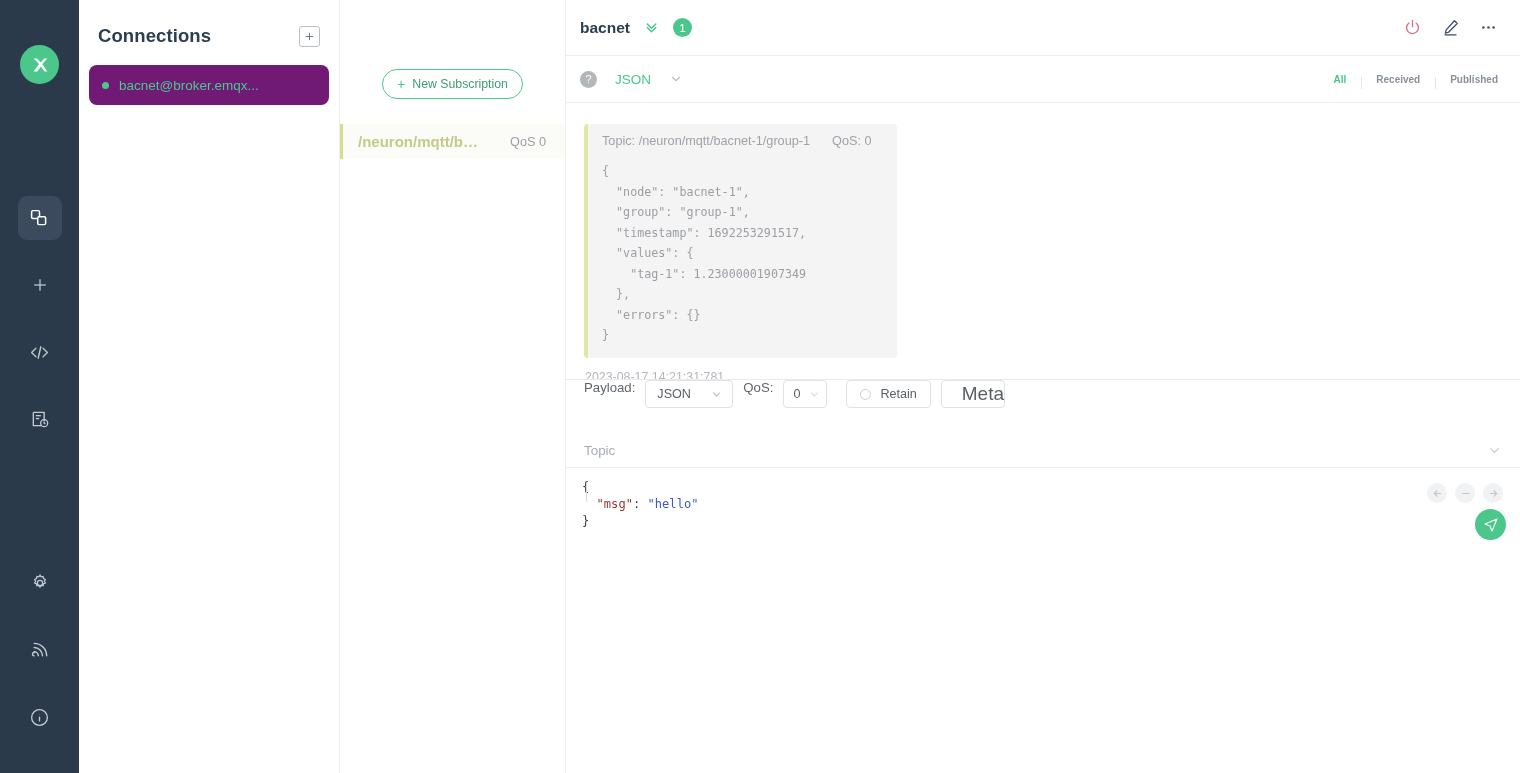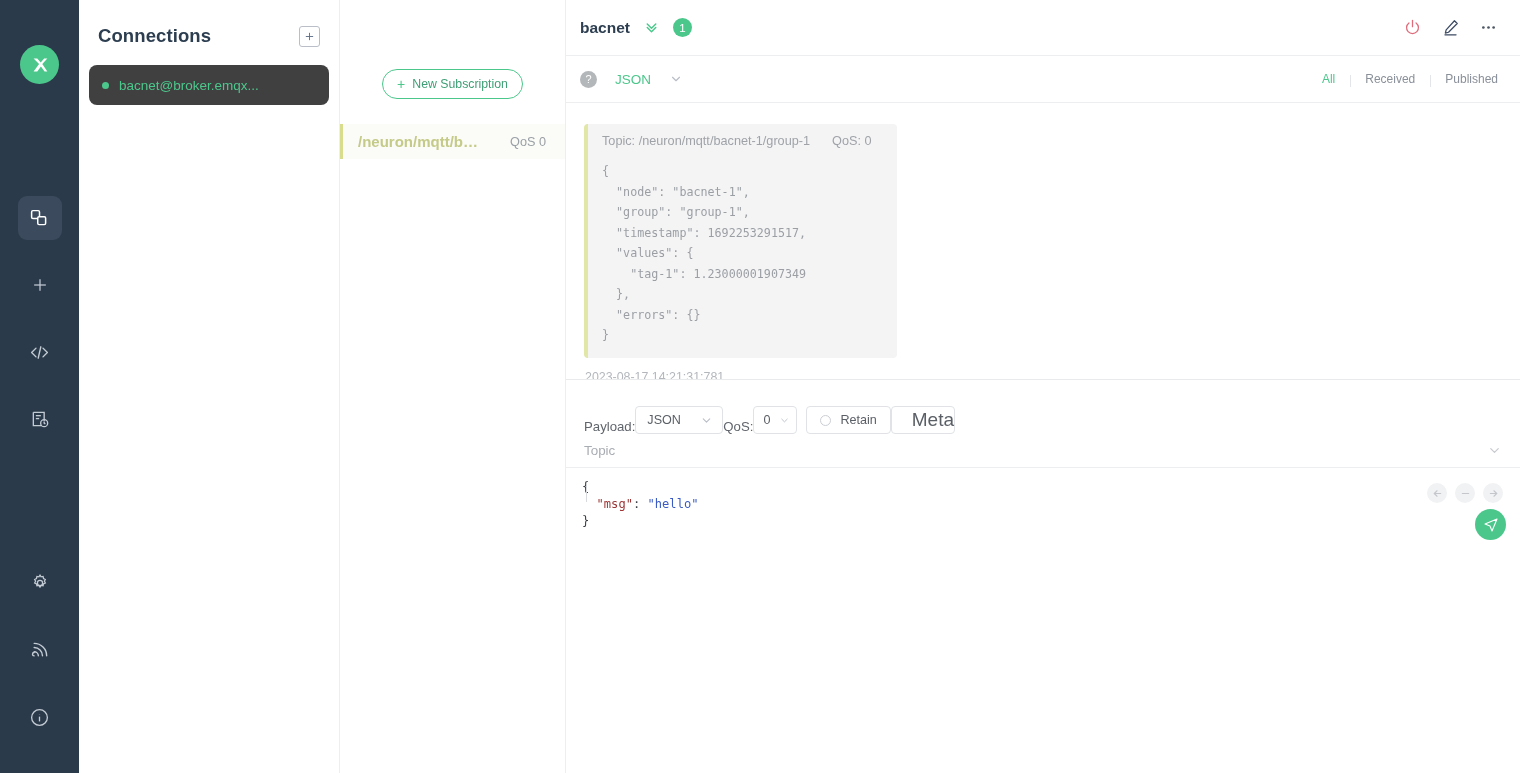--- a/index.html
+++ b/index.html
@@ -53,21 +53,21 @@
   .conn-title { font-size: 18.5px; font-weight: bold; color: #2c3e50; letter-spacing: .1px;}
   .add-btn {
     width: 21px; height: 21px; border: 1px solid #b9bec7; border-radius: 3px;
     display:flex; align-items:center; justify-content:center;
     color: #5c6b82; cursor: pointer; background:#fff;
   }
   .conn-list { padding: 9px 10px 0 10px; }
   .conn-item {
     display: flex; align-items: center; gap: 10px;
     height: 40px; border-radius: 8px; padding: 0 13px;
-    background: #404040; cursor: pointer;
+    background: #701a75; cursor: pointer;
   }
   .conn-dot { width: 7px; height: 7px; border-radius: 50%; background: #4cc78c; flex: 0 0 7px;}
   .conn-name { font-size: 13.5px; color: #4cc78c; white-space: nowrap; overflow: hidden; text-overflow: ellipsis;}
 
   
   .subs {
     width: 226px; flex: 0 0 226px; height: 773px;
     background: #ffffff; border-right: 1px solid #edeef0;
     padding-top: 56px;
   }
@@ -110,21 +110,21 @@
     height: 47px; flex: 0 0 47px; display: flex; align-items: center;
     padding: 0 22px 0 14px; border-bottom: 1px solid #edeef0; background:#fff;
   }
   .help-circle {
     width: 17px; height: 17px; border-radius: 50%; background: #b4b7ba;
     color: #fff; font-size: 11px; display:flex; align-items:center; justify-content:center;
     margin-right: 18px; cursor: pointer;
   }
   .fmt-label { font-size: 13.5px; color: #4cc78c; margin-right: 18px; cursor:pointer;}
   .chev-sm { color:#b9bec7; cursor:pointer; display:flex;}
-  .filters { margin-left: auto; display: flex; align-items: center; font-size: 12px; }
+  .filters { margin-left: auto; display: flex; align-items: center; font-size: 10px; font-weight: bold; }
   .filters .f { padding: 0 15px; color: #8a9099; cursor: pointer; position: relative;}
   .filters .f.active { color: #4cc78c; }
   .filters .f + .f::before {
     content:""; position: absolute; left: 0; top: 3px; height: 12px; width: 1px; background: #e3e5e8;
   }
   .filters .f:last-child { padding-right: 0; }
 
   .messages { flex: 1 1 auto; overflow: hidden; padding: 21px 0 0 18px; background:#fff;}
   .msg-bubble {
     width: 313px;
@@ -139,21 +139,21 @@
   .msg-body {
     font-family: "DejaVu Sans Mono", monospace;
     font-size: 11.7px; line-height: 20.5px; color: #9b9fa4;
     white-space: pre;
   }
   .msg-time { font-size: 12.4px; color: #b3b7bc; margin: 12px 0 0 1px; }
 
   
   .publish { flex: 0 0 168px; border-top: 1px solid #e9eaec; background: #fff; position: relative; }
   .pub-row {
-    height: 54px; display: flex; align-items: flex-end; padding: 0 18px;
+    height: 54px; display: flex; align-items: flex-start; gap: 10px; padding: 0 18px;
   }
   .pub-label { font-size: 13.2px; color: #60656c; }
   .select {
     height: 28px; border: 1px solid #e0e2e6; border-radius: 4px;
     display: flex; align-items: center; gap: 9px; padding: 0 9px 0 11px;
     font-size: 12.6px; color: #5a5f66; background: #fff; cursor: pointer;
   }
   .select.wide { width: 88px; justify-content: space-between; }
   .select.narrow { width: 44px; justify-content: space-between; padding: 0 6px 0 9px;}
   .retain-box {

